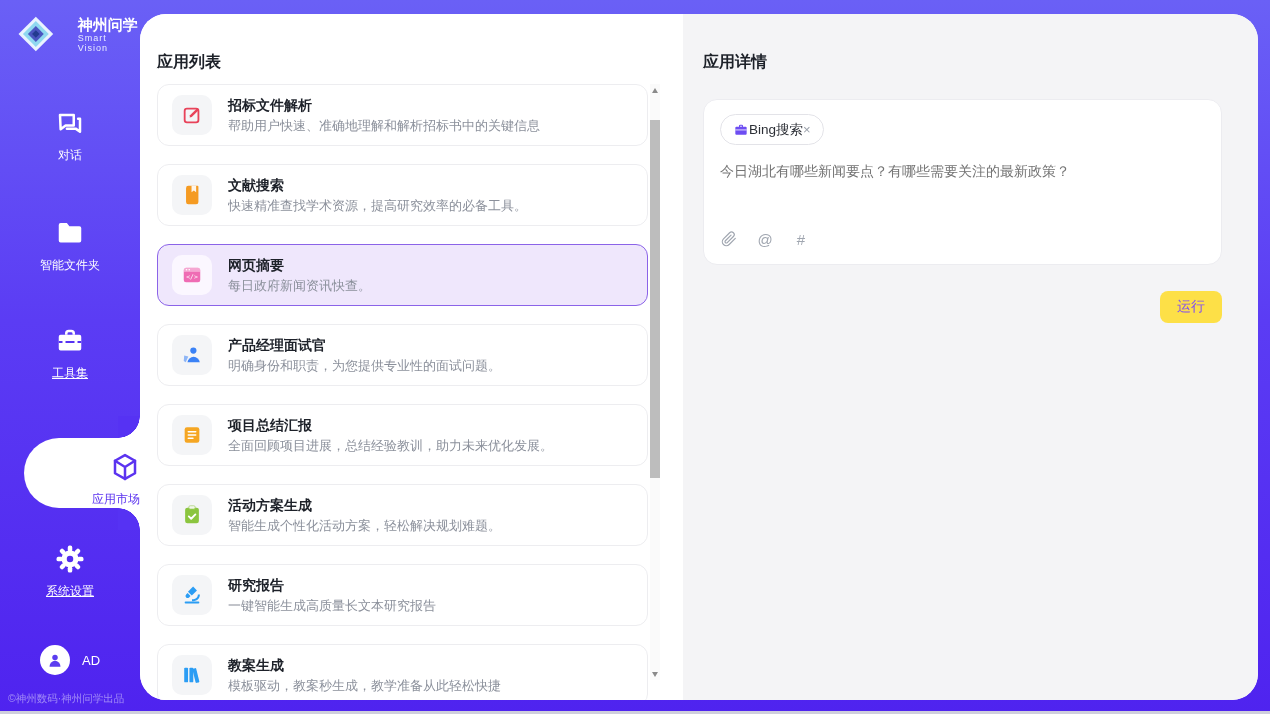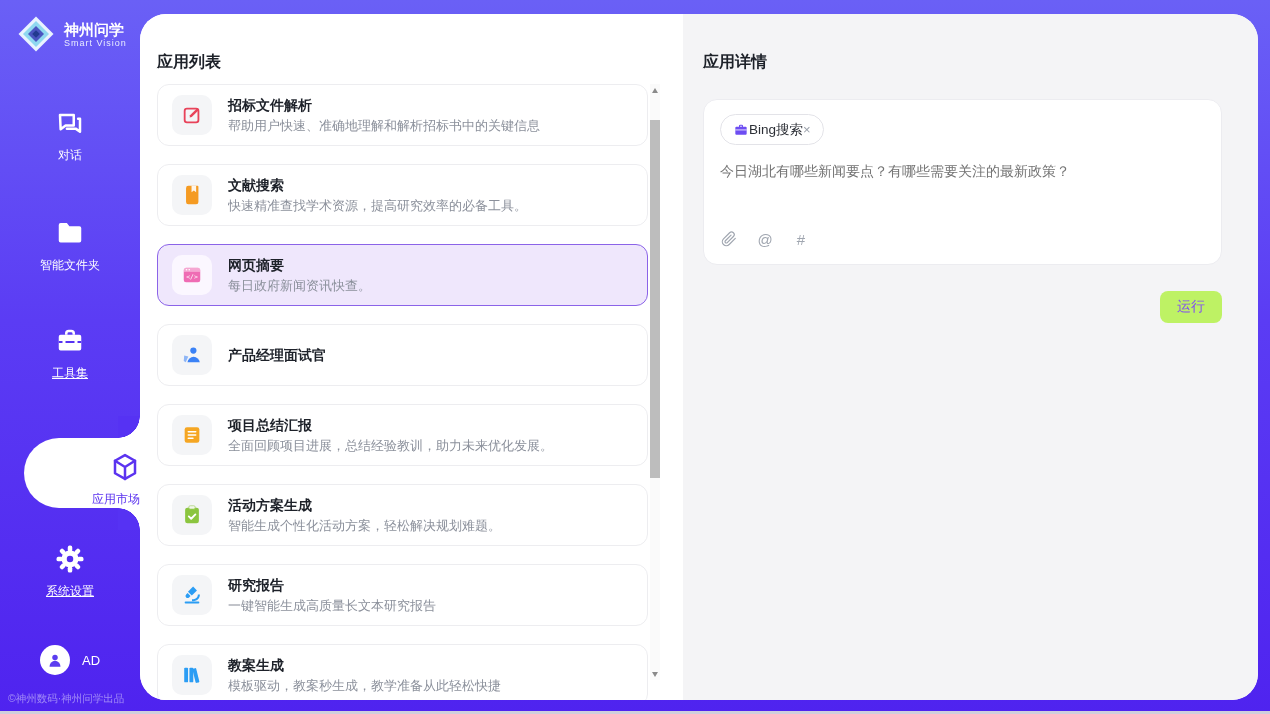--- a/index.html
+++ b/index.html
@@ -9,21 +9,21 @@
     --pmid:#5632f3;
     --accent:#6d4df2;
     --txt-dark:#1d2129;
     --txt-gray:#8b909b;
   }
   body{ background:linear-gradient(180deg,#6a60f6 0%,#5b3cf4 45%,#4f23ef 100%); position:relative; }
   .bottom-strip{ position:absolute; left:0; bottom:0; width:100%; height:3px; background:#cfcfdc; }
 
   
   .sidebar{ position:absolute; left:0; top:0; width:140px; height:714px; }
-  .brand{ position:absolute; top:14px; left:16px; display:flex; align-items:center; gap:8px; }
+  .brand{ position:absolute; top:14px; left:16px; display:flex; align-items:center; gap:22px; }
   .brand svg{ width:40px; height:40px; }
   .brand-name{ color:#fff; font-size:15px; font-weight:bold; line-height:17px; }
   .brand-tag{ color:#e8ecff; font-size:9px; letter-spacing:1px; }
   .nav-item{ position:absolute; left:0; width:140px; text-align:center; color:#fff; cursor:pointer; }
   .nav-icon{ display:inline-block; width:30px; height:30px; position:relative; z-index:2; }
   .nav-icon svg{ width:30px; height:30px; }
   .nav-label{ display:block; margin-top:5px; font-size:12px; position:relative; z-index:2; }
   .nav-label.u{ text-decoration:underline; }
   .nav-item.active{ color:#5b33f0; }
   .pill{ position:absolute; left:24px; top:-14px; width:118px; height:70px;
@@ -74,21 +74,21 @@
              height:31px; padding:0 12px; background:#fff; align-self:flex-start; cursor:pointer; }
   .tool-tag svg{ width:16px; height:16px; }
   .tag-label{ font-size:13.5px; color:#2c2f36; }
   .tag-close{ color:#9aa0aa; font-size:13px; cursor:pointer; line-height:1; }
   .query-text{ margin-top:18px; font-size:14px; color:#737373; flex:1; }
   .composer-icons{ display:flex; align-items:center; gap:18px; padding-bottom:2px; color:#a0a6b0; }
   .cmp-ic{ width:18px; height:18px; display:flex; align-items:center; justify-content:center;
            font-size:15px; cursor:pointer; }
   .cmp-ic svg{ width:16px; height:16px; }
   .run-row{ display:flex; justify-content:flex-end; margin-top:26px; }
-  .run-btn{ background:#bef264; color:#8250f0; border:none; font-size:14px; border-radius:8px;
+  .run-btn{ background:#fde047; color:#8250f0; border:none; font-size:14px; border-radius:8px;
             padding:7px 17px; cursor:pointer; font-family:inherit;text-align:right; }
 </style>
 </head>
 <body>
 
 <div class="sidebar">
   <div class="brand">
     <svg viewBox="0 0 24 24">
       <polygon points="12,1.5 22.5,12 12,22.5 1.5,12" fill="#e9f3ff"></polygon>
       <polygon points="12,4.2 19.8,12 12,19.8 4.2,12" fill="#8fd8f0"></polygon>
@@ -192,20 +192,21 @@
         <div class="app-card">
           <div class="app-ic" style="color:#3b82f6">
             <svg viewBox="0 0 24 24" fill="currentColor">
               <circle cx="13.5" cy="7.2" r="3.4"></circle>
               <path d="M7 20a6.8 6.8 0 0 1 13.5 0z"></path>
               <path d="M3.5 12.5l4.5 1.2-2.8 6.2-2.2-1.4z" opacity=".55"></path>
             </svg>
           </div>
           <div class="app-txt">
             <div class="app-title">产品经理面试官</div>
+            <div class="app-desc">明确身份和职责，为您提供专业性的面试问题。</div>
           </div>
         </div>
         <div class="app-card">
           <div class="app-ic" style="color:#f5a623">
             <svg viewBox="0 0 24 24">
               <rect x="4" y="3.5" width="16" height="17" rx="2.5" fill="currentColor"></rect>
               <path d="M8 8.5h8M8 12h8M8 15.5h5" stroke="#fff" stroke-width="1.8" stroke-linecap="round"></path>
             </svg>
           </div>
           <div class="app-txt">

